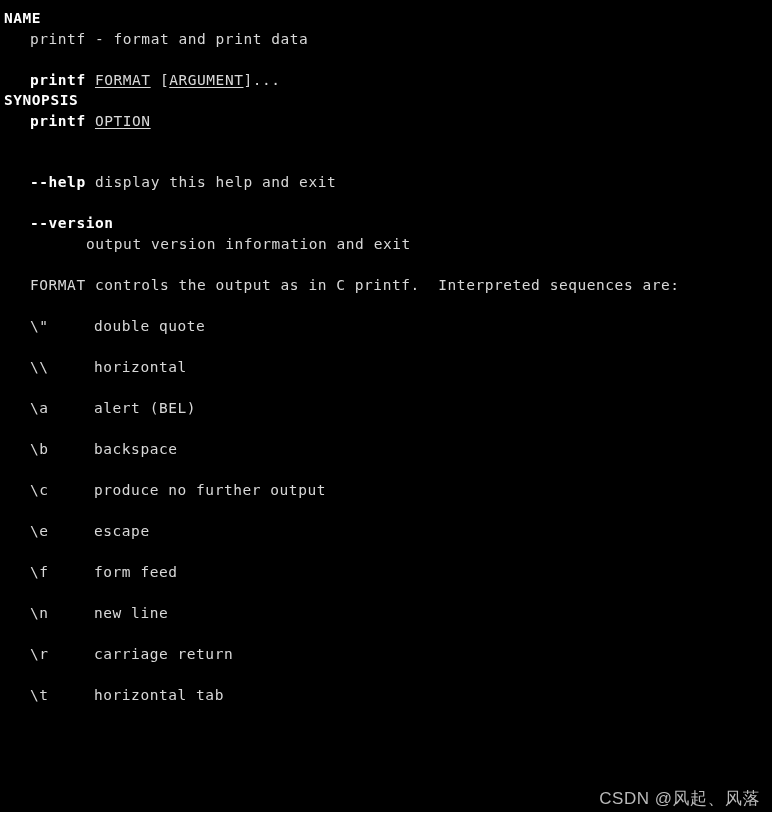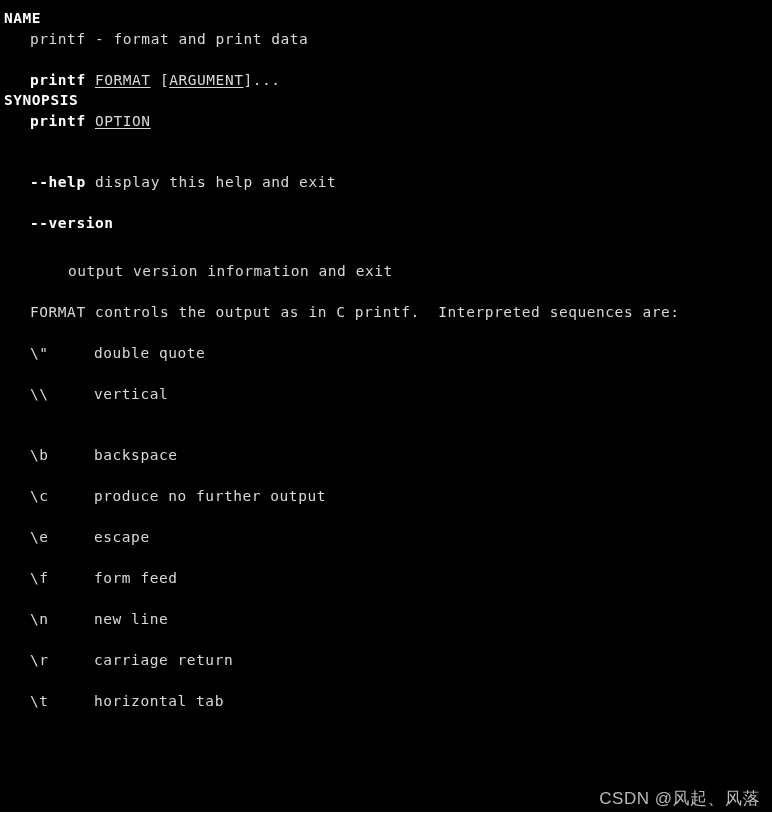--- a/index.html
+++ b/index.html
@@ -31,21 +31,21 @@
     letter-spacing: 0.55px;
     color: #d8d8d8;
   }
   .line.blank { color: transparent; }
   .sect {
     color: #ffffff;
     font-weight: bold;
     padding-left: 4px;
   }
   .ind1 { padding-left: 30px; }
-  .ind2 { padding-left: 68px; margin-top: 27px; }
+  .ind2 { padding-left: 86px; }
   b.bld {
     font-weight: bold;
     color: #ffffff;
   }
   u.und {
     text-decoration: underline;
     text-underline-offset: 2px;
   }
   .esc-code {
     display: inline-block;
@@ -94,22 +94,23 @@
     <div class="line ind1"><b class="bld">--version</b></div>
     <div class="line ind2">output version information and exit</div>
     <div class="line blank">&nbsp;</div>
 
     <div class="line ind1">FORMAT controls the output as in C printf.  Interpreted sequences are:</div>
     <div class="line blank">&nbsp;</div>
 
     <div id="escape-list">
         <div class="line ind1"><span class="esc-code">\"</span><span>double quote</span></div>
         <div class="line blank">&nbsp;</div>
-        <div class="line ind1"><span class="esc-code">\\</span><span>vertical</span></div>
+        <div class="line ind1"><span class="esc-code">\\</span><span>horizontal</span></div>
         <div class="line blank">&nbsp;</div>
+        <div class="line ind1"><span class="esc-code">\a</span><span>alert (BEL)</span></div>
         <div class="line blank">&nbsp;</div>
         <div class="line ind1"><span class="esc-code">\b</span><span>backspace</span></div>
         <div class="line blank">&nbsp;</div>
         <div class="line ind1"><span class="esc-code">\c</span><span>produce no further output</span></div>
         <div class="line blank">&nbsp;</div>
         <div class="line ind1"><span class="esc-code">\e</span><span>escape</span></div>
         <div class="line blank">&nbsp;</div>
         <div class="line ind1"><span class="esc-code">\f</span><span>form feed</span></div>
         <div class="line blank">&nbsp;</div>
         <div class="line ind1"><span class="esc-code">\n</span><span>new line</span></div>

